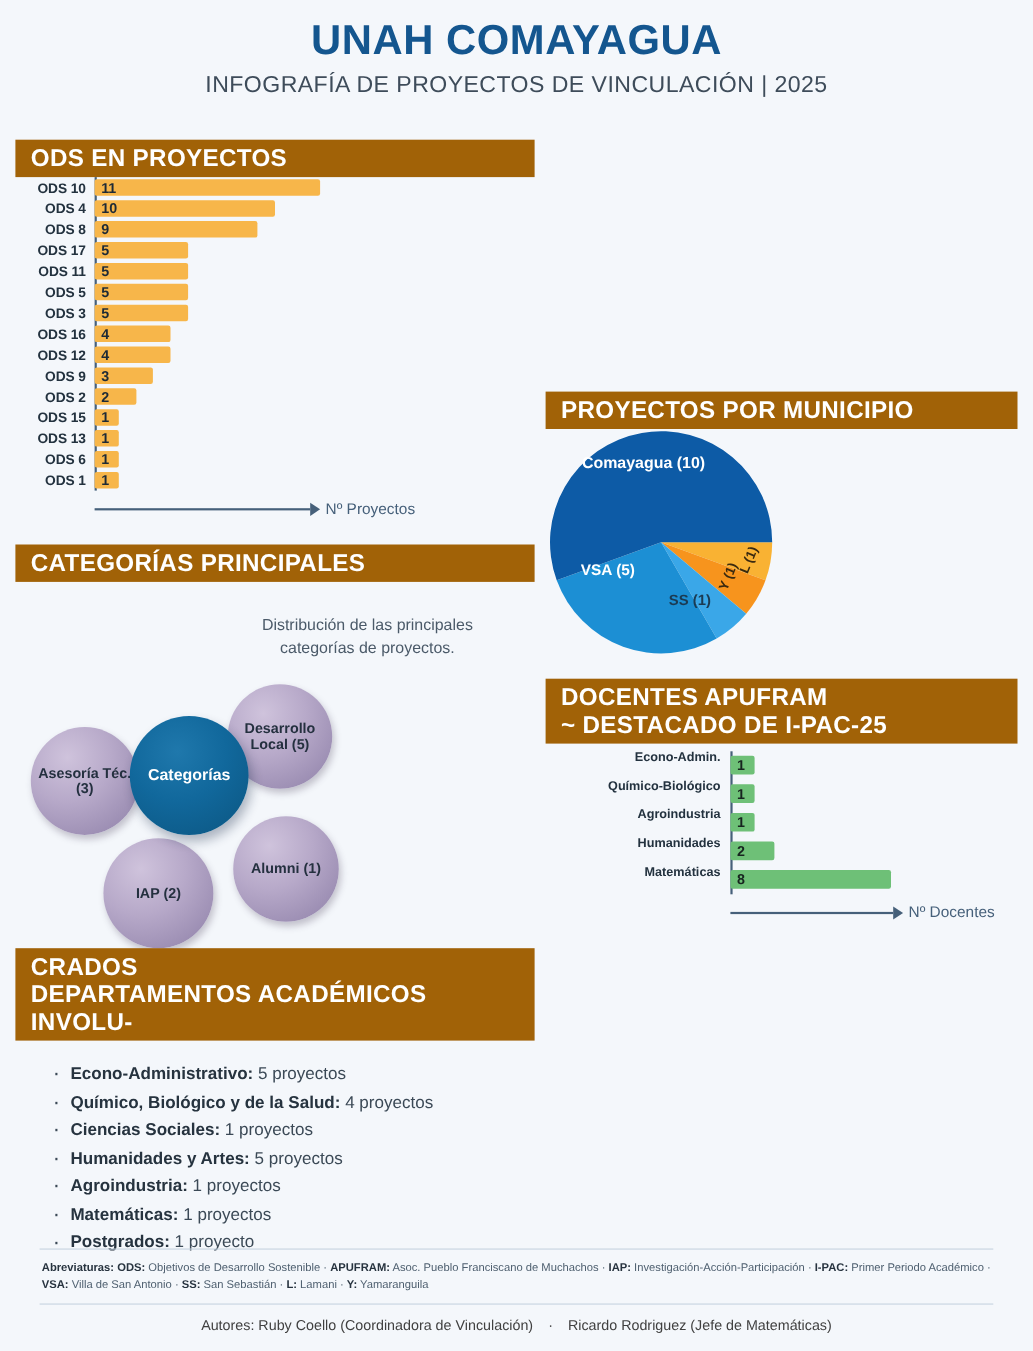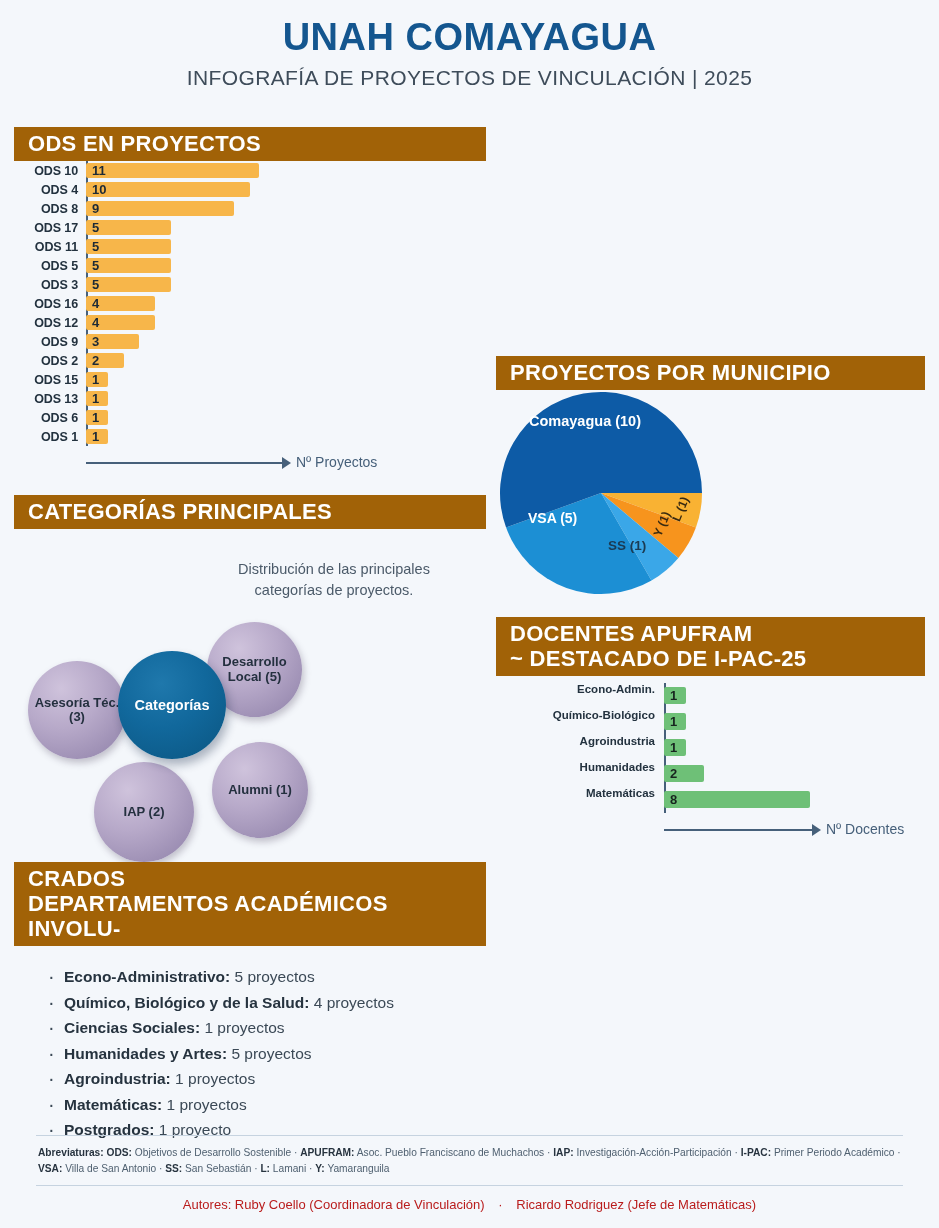--- a/index.html
+++ b/index.html
@@ -246,42 +246,42 @@
   }
   .abbrev {
     font-size: 10.2px;
     color: #4f6070;
     line-height: 1.55;
     padding: 9px 2px 8px 2px;
   }
   .abbrev b { color: #27333f; }
   .authors {
     font-size: 13px;
-    color: #b91c1c;
+    color: #404040;
     text-align: center;
     padding: 11px 0 2px 0;
   }
   .dotsep { padding: 0 10px; }
 </style>
 </head>
 <body>
 
 <div class="page-header">
   <h1 class="page-title">UNAH COMAYAGUA</h1>
   <p class="page-subtitle">INFOGRAFÍA DE PROYECTOS DE VINCULACIÓN | 2025</p>
 </div>
 
 <div class="panel" id="ods-panel">
   <div class="band">ODS EN PROYECTOS</div>
   <div class="ods-rows" id="ods-rows">
     <div class="ods-yaxis" id="ods-yaxis" style="height: 285px;"></div>
   <div class="ods-row">
         <div class="ods-label">ODS 10</div>
         <div class="ods-track">
-          <div class="ods-bar" style="width: 173px; background: rgb(247, 182, 74);">
+          <div class="ods-bar" style="width: 205px; background: rgb(247, 182, 74);">
             <span class="ods-val">11</span>
           </div>
         </div>
       </div>
       <div class="ods-row">
         <div class="ods-label">ODS 4</div>
         <div class="ods-track">
           <div class="ods-bar" style="width: 164px; background: rgb(247, 182, 74);">
             <span class="ods-val">10</span>
           </div>

